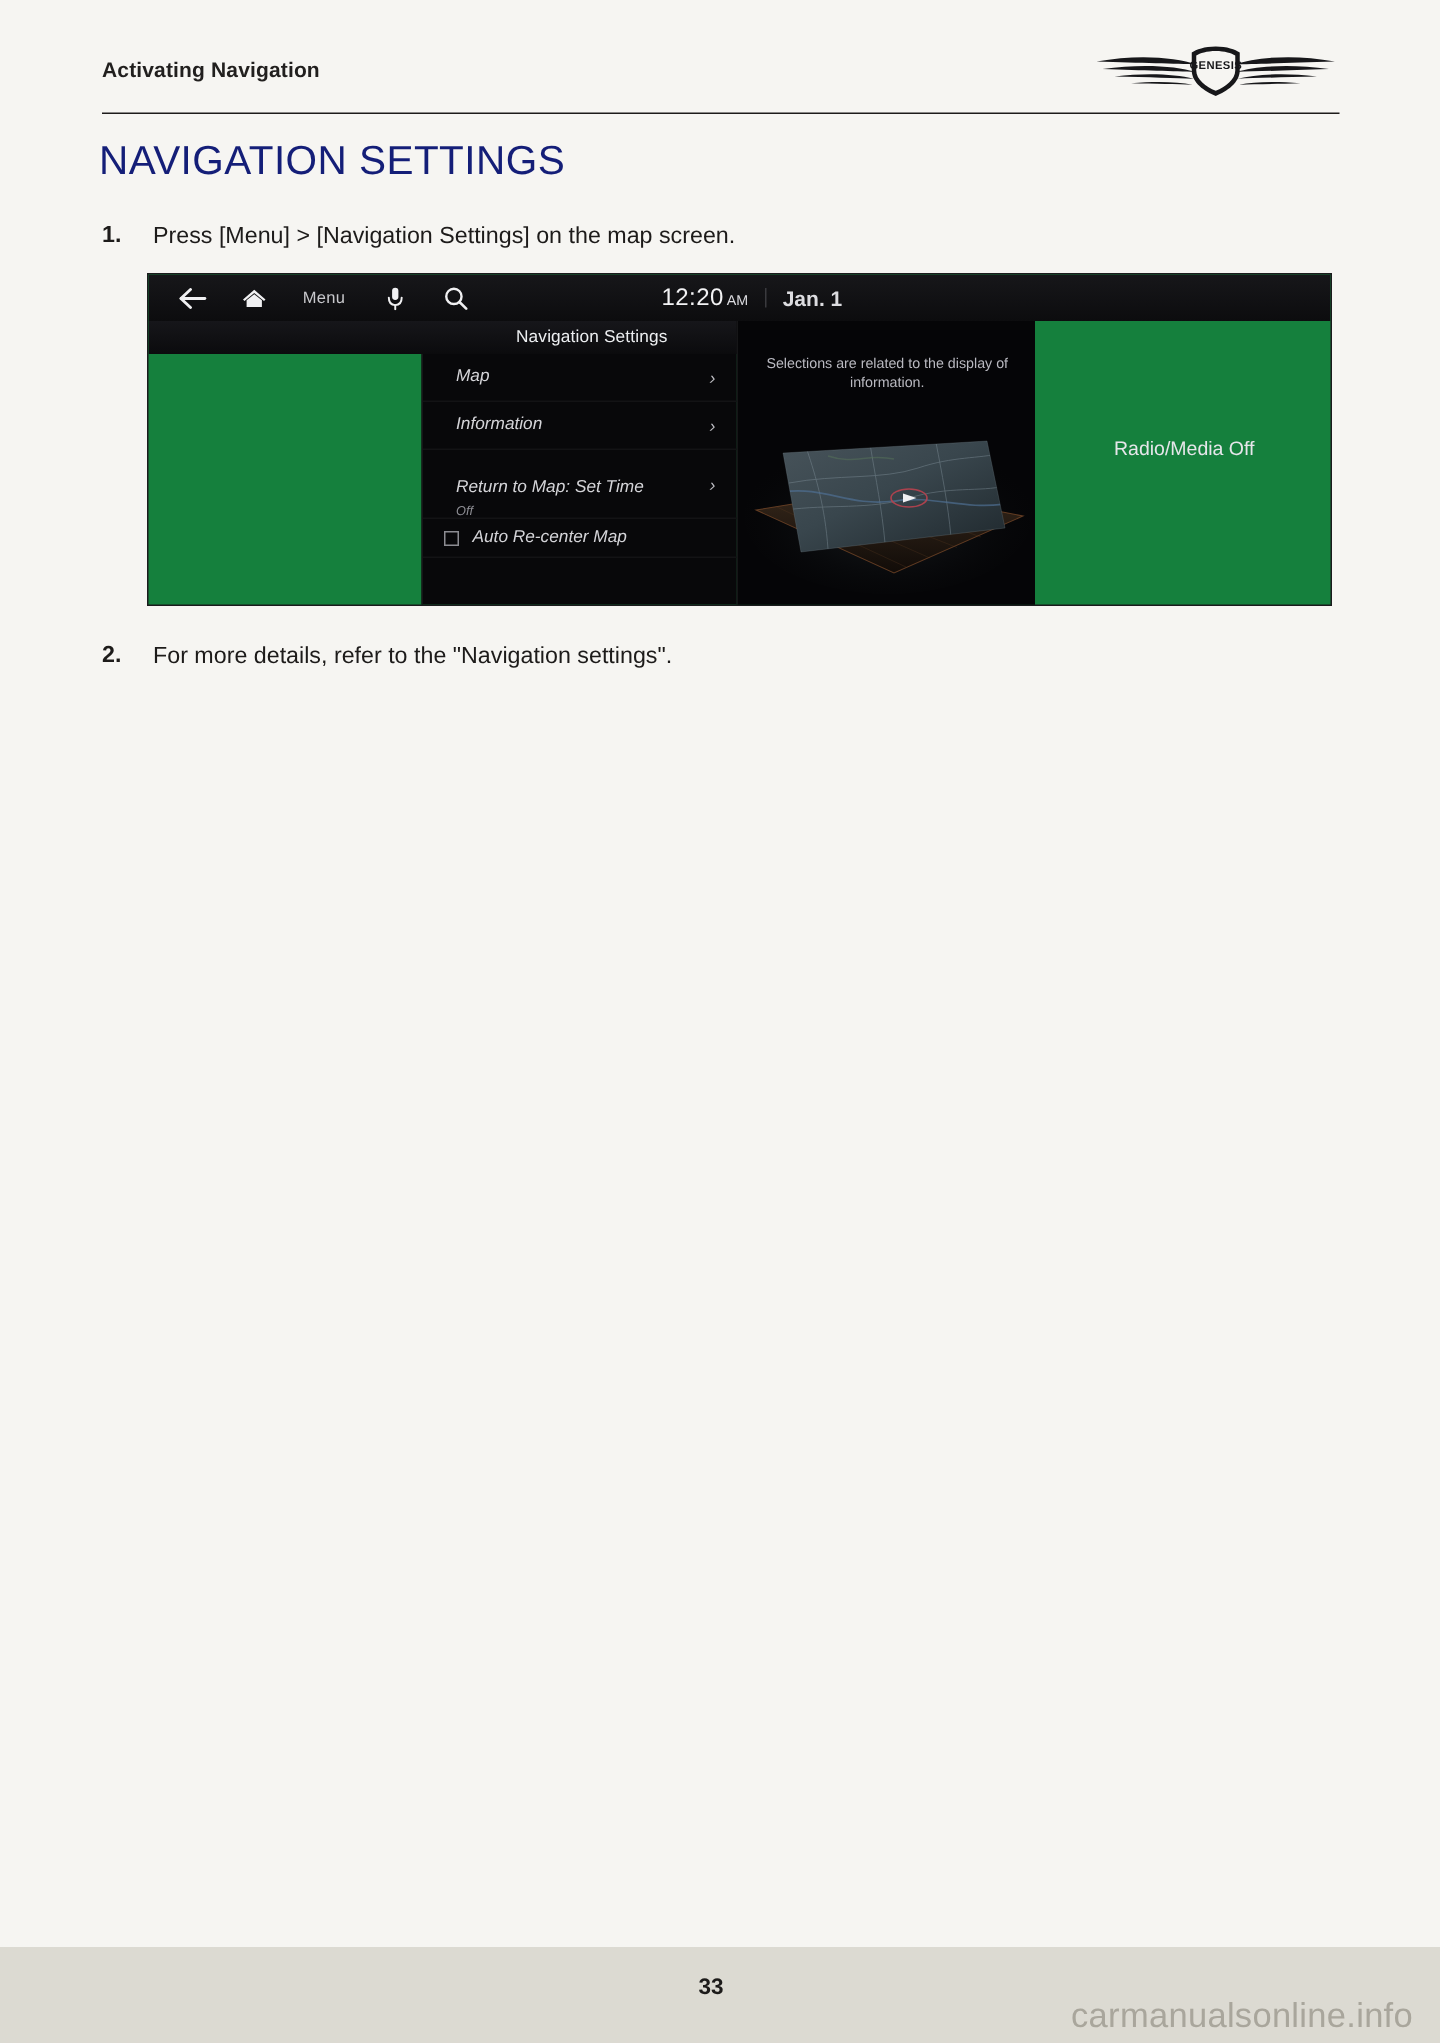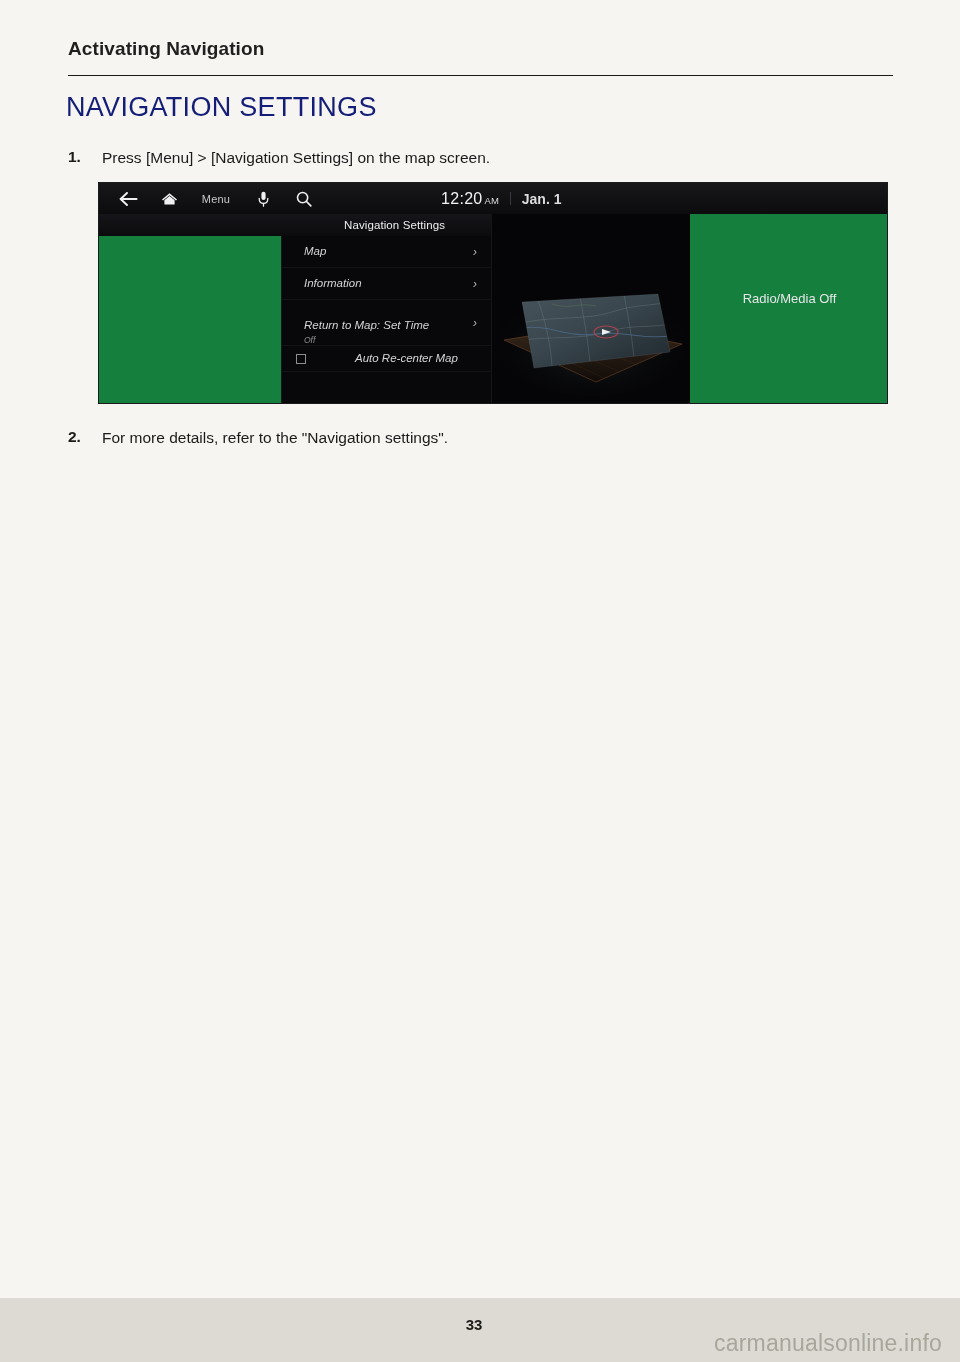--- a/index.html
+++ b/index.html
@@ -19,21 +19,21 @@
   .page-header {
     position: absolute;
     left: 0; top: 0;
     width: 960px;
     height: 78px;
   }
   .header-title {
     position: absolute;
     left: 68px;
     top: 38px;
-    font-size: 19px;
+    font-size: 14px;
     font-weight: bold;
     color: #211f1e;
     letter-spacing: 0.1px;
     white-space: nowrap;
   }
   .genesis-logo {
     position: absolute;
     left: 728px;
     top: 26px;
     width: 165px;
@@ -228,21 +228,21 @@
     top: 50%;
     transform: translateY(-50%);
     color: #bdbdc2;
     font-size: 12px;
     line-height: 1;
   }
   .ns-item-map   { height: 32px; }
   .ns-item-info  { height: 32px; }
   .ns-item-scale { height: 32px; }
   .ns-item-return{ height: 46px; align-items: flex-end; padding-top: 6px; }
-  .ns-item-recenter { height: 26px; padding-left: 14px; gap: 40px; }
+  .ns-item-recenter { height: 26px; padding-left: 14px; }
   .ns-checkbox {
     width: 10px; height: 10px;
     border: 1.2px solid #8c8c92;
     margin-right: 9px;
     flex: 0 0 10px;
     box-sizing: border-box;
   }
 
   
   .ns-rightcol {
@@ -317,20 +317,40 @@
     font-family: "Liberation Sans", sans-serif;
     margin-left: 12px;
   }
 </style>
 </head>
 <body>
 
 <div class="page-header">
   <div class="header-title">Activating Navigation</div>
 
+  <div class="genesis-logo">
+    <svg viewBox="0 0 330 80" width="165" height="40" aria-hidden="true">
+      <g fill="#17171a">
+
+        <path d="M6 30 C60 20 110 24 140 34 C112 33 66 32 6 30 Z"></path>
+        <path d="M14 40 C66 33 112 36 138 44 C110 43 70 42 14 40 Z"></path>
+        <path d="M30 50 C74 45 110 47 136 53 C112 52 76 51 30 50 Z"></path>
+        <path d="M52 59 C86 56 114 57 134 61 C114 60 84 60 52 59 Z"></path>
+
+        <path d="M324 30 C270 20 220 24 190 34 C218 33 264 32 324 30 Z"></path>
+        <path d="M316 40 C264 33 218 36 192 44 C220 43 260 42 316 40 Z"></path>
+        <path d="M300 50 C256 45 220 47 194 53 C218 52 254 51 300 50 Z"></path>
+        <path d="M278 59 C244 56 216 57 196 61 C216 60 246 60 278 59 Z"></path>
+
+        <path d="M165 10 C150 10 139 14 133 18 L133 42 C133 58 150 70 165 76 C180 70 197 58 197 42 L197 18 C191 14 180 10 165 10 Z
+                 M165 16 C177 16 186 19 191 22 L191 42 C191 54 178 64 165 69 C152 64 139 54 139 42 L139 22 C144 19 153 16 165 16 Z"></path>
+      </g>
+      <text x="165" y="40" text-anchor="middle" font-family="Liberation Sans, sans-serif" font-size="15" font-weight="bold" fill="#17171a" letter-spacing="0.5">GENESIS</text>
+    </svg>
+  </div>
 
   <div class="header-rule"></div>
 </div>
 
 <div class="section-heading">NAVIGATION SETTINGS</div>
 
 <div class="step" id="step-1">
   <div class="step-num">1.</div>
   <div class="step-text">Press [Menu] &gt; [Navigation Settings] on the map screen.</div>
 </div>
@@ -400,20 +420,21 @@
     </div>
 
     <div class="ns-item ns-item-recenter">
       <span class="ns-checkbox"></span>
       <span class="ns-item-label">Auto Re-center Map</span>
     </div>
 
   </div>
 
   <div class="ns-rightcol" style="left: 392px; width: 199px;">
+    <div class="ns-desc">Selections are related to the display of information.</div>
 
     <div class="ns-preview">
       <svg width="199" height="123" viewBox="0 0 199 123" aria-hidden="true">
         <defs>
           <linearGradient id="mapFace" x1="0" y1="0" x2="1" y2="1">
             <stop offset="0%" stop-color="#47535a"></stop>
             <stop offset="45%" stop-color="#39464d"></stop>
             <stop offset="100%" stop-color="#1e272c"></stop>
           </linearGradient>
           <linearGradient id="baseGrid" x1="0" y1="0" x2="0" y2="1">

